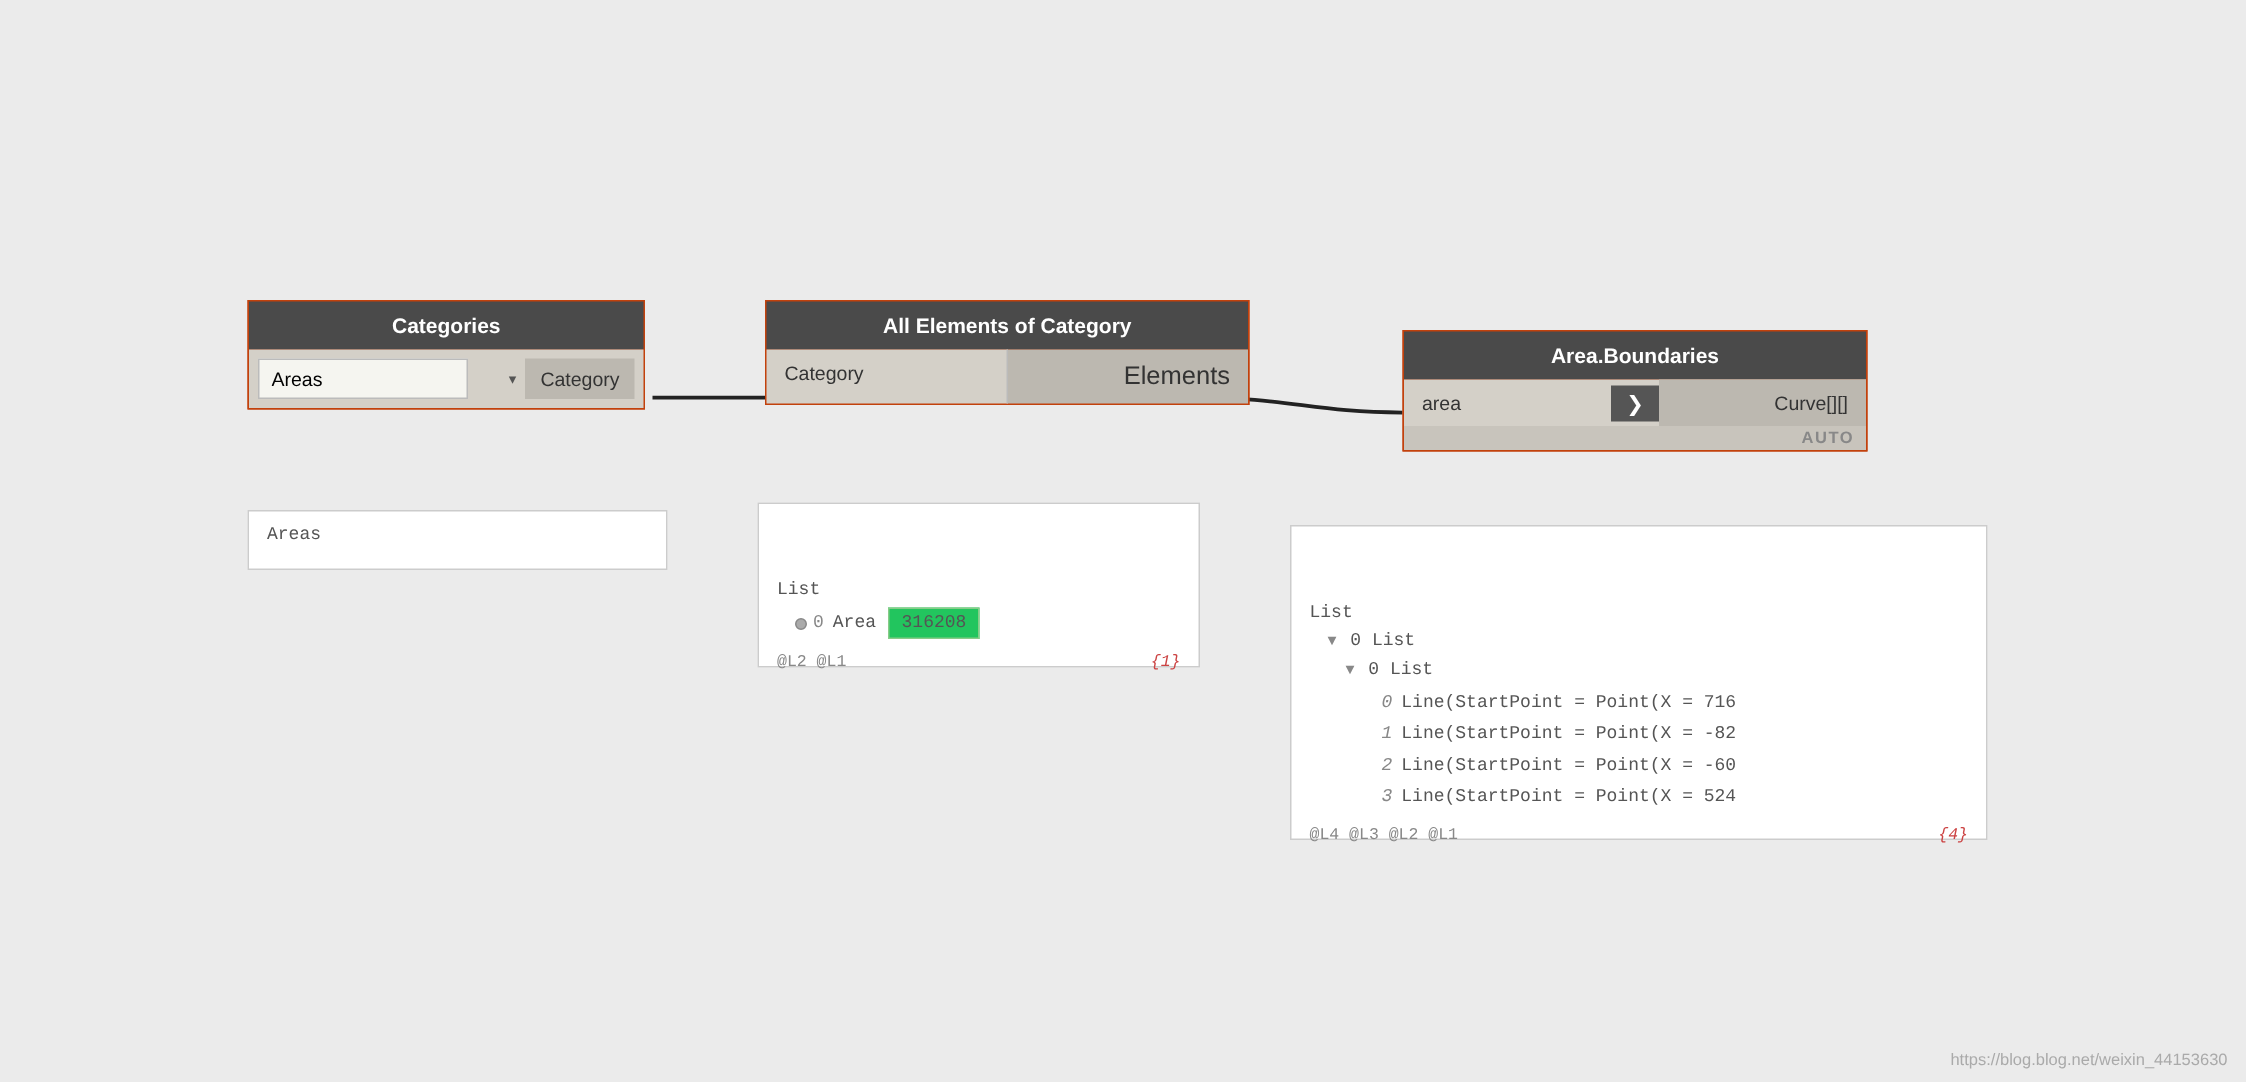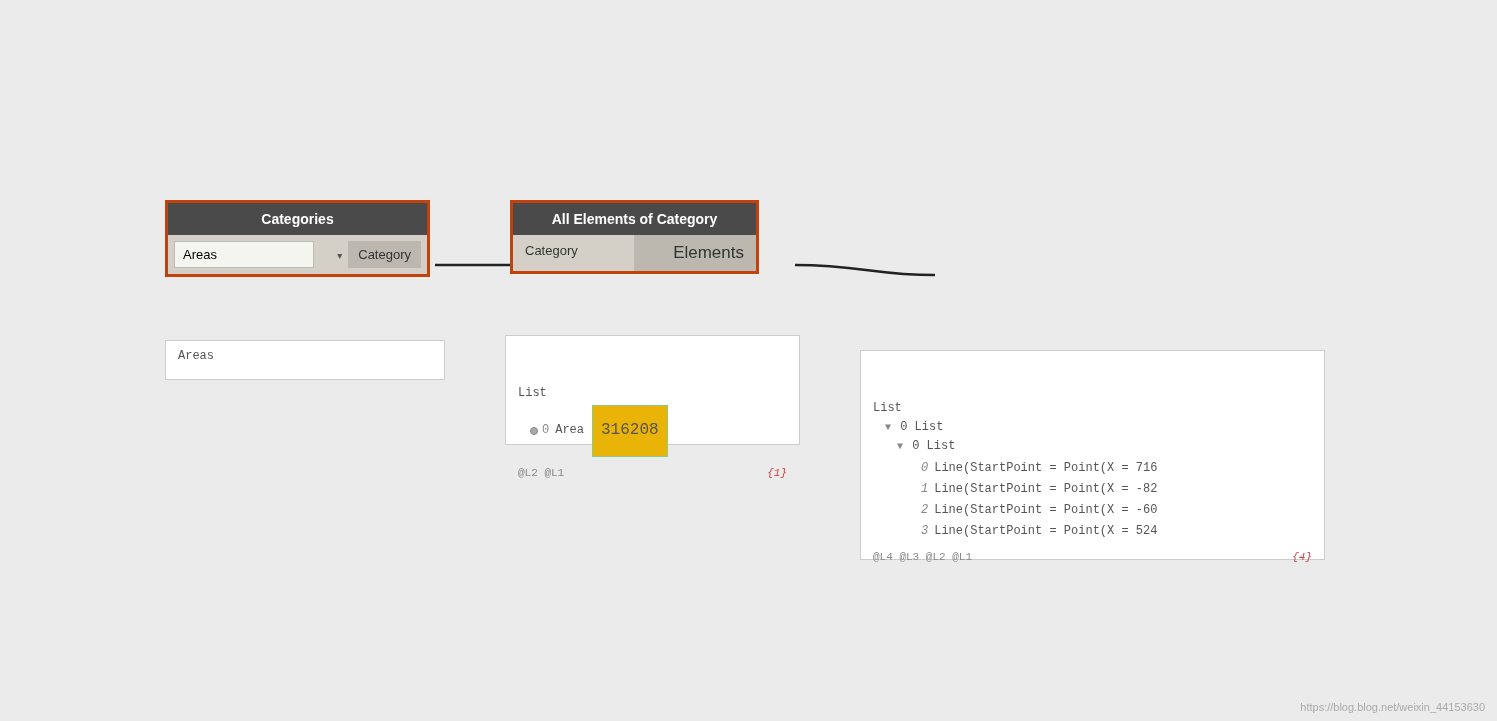--- a/index.html
+++ b/index.html
@@ -15,21 +15,21 @@
     .canvas {
       position: absolute;
       top: 0; left: 0;
       width: 100%; height: 100%;
     }
 
     
     .node {
       position: absolute;
       background: #c2410c;
-      border: 3px solid #c2410c;
+      border: 1px solid #c2410c;
       min-width: 120px;
     }
 
     .node-header {
       background: #4a4a4a;
       color: #fff;
       font-weight: bold;
       text-align: center;
       padding: 8px 12px;
       font-size: 14px;
@@ -45,24 +45,24 @@
       position: absolute;
       background: #fff;
       border: 1px solid #ccc;
       padding: 8px 12px;
       font-size: 12px;
       font-family: 'Courier New', monospace;
       color: #555;
     }
 
     .preview-value-green {
-      background: #eab308;
+      background: #22c55e;
       border: 1px solid #88cc88;
-      padding: 12px 8px;
-      font-size: 16px;
+      padding: 0 8px;
+      font-size: 12px;
       font-family: 'Courier New', monospace;
     }
 
     .preview-footer {
       display: flex;
       justify-content: space-between;
       font-size: 11px;
       color: #888;
       margin-top: 4px;
     }
@@ -116,21 +116,21 @@
       padding: 6px 10px;
       font-size: 13px;
       color: #333;
       background: #bcb8b0;
     }
 
     
     #node-all-elements {
       left: 510px;
       top: 200px;
-      width: 249px;
+      width: 323px;
     }
 
     #node-all-elements .node-body {
       padding: 0;
     }
 
     .port-pair {
       display: flex;
       width: 100%;
     }
@@ -326,20 +326,31 @@
         <span style="margin-right:8px;">Area</span>
         <span class="preview-value-green">316208</span>
       </div>
     </div>
     <div class="preview-footer" style="margin-top:10px;gap:36px;">
       <span>@L2 @L1</span>
       <span class="count">{1}</span>
     </div>
   </div>
 
+  <div class="node" id="node-area-boundaries">
+    <div class="node-header">Area.Boundaries</div>
+    <div class="node-body" style="flex-direction:column;">
+      <div class="area-port-row">
+        <div class="area-port-left">area</div>
+        <div class="arrow-btn">❯</div>
+        <div class="area-port-right">Curve[][]</div>
+      </div>
+      <div class="auto-label">AUTO</div>
+    </div>
+  </div>
 
   <div class="preview-box" id="preview-area-boundaries">
     <div class="list-tree">
       <div>List</div>
       <div style="margin-left:12px;">
         <span class="collapse-arrow">▼</span>
         <span>0 List</span>
       </div>
       <div style="margin-left:24px;">
         <span class="collapse-arrow">▼</span>

